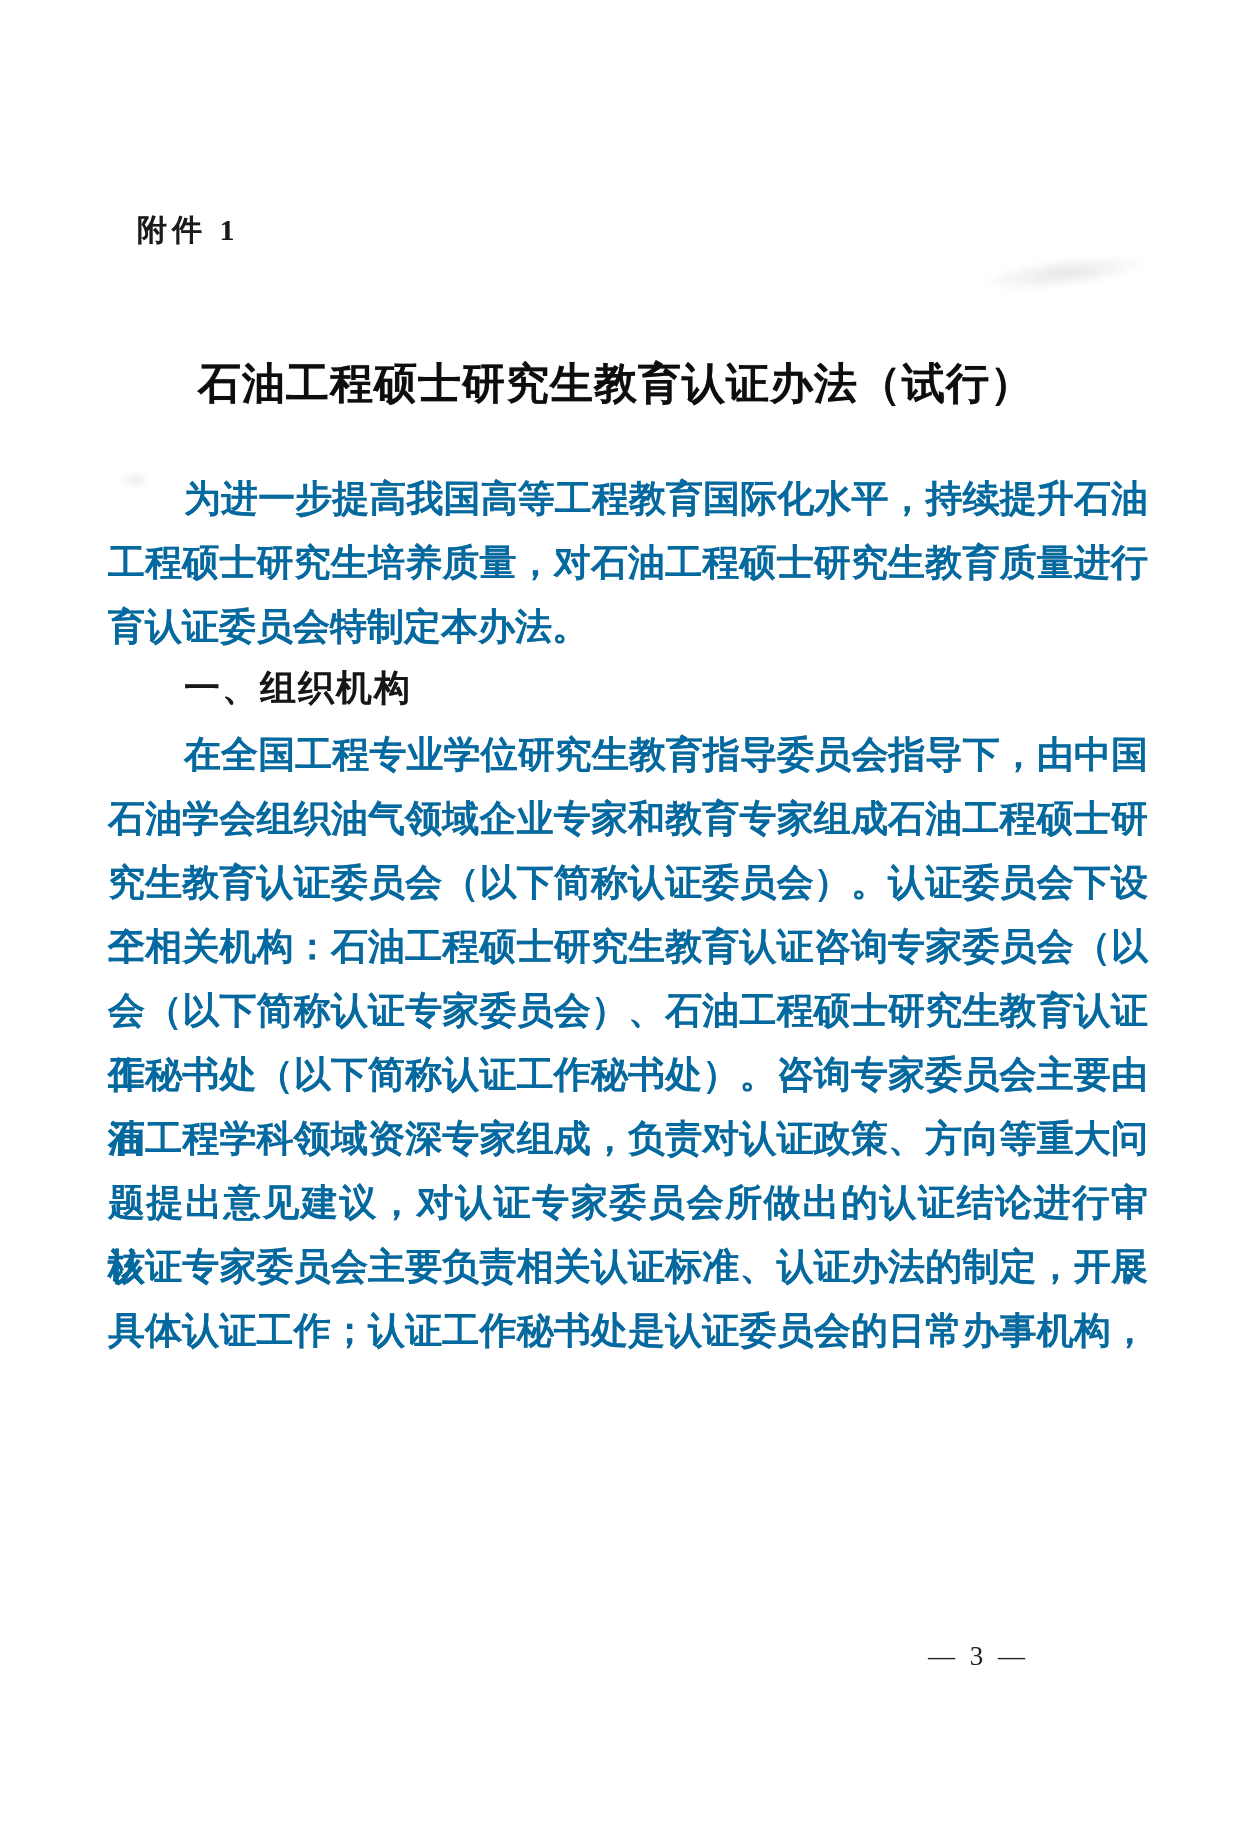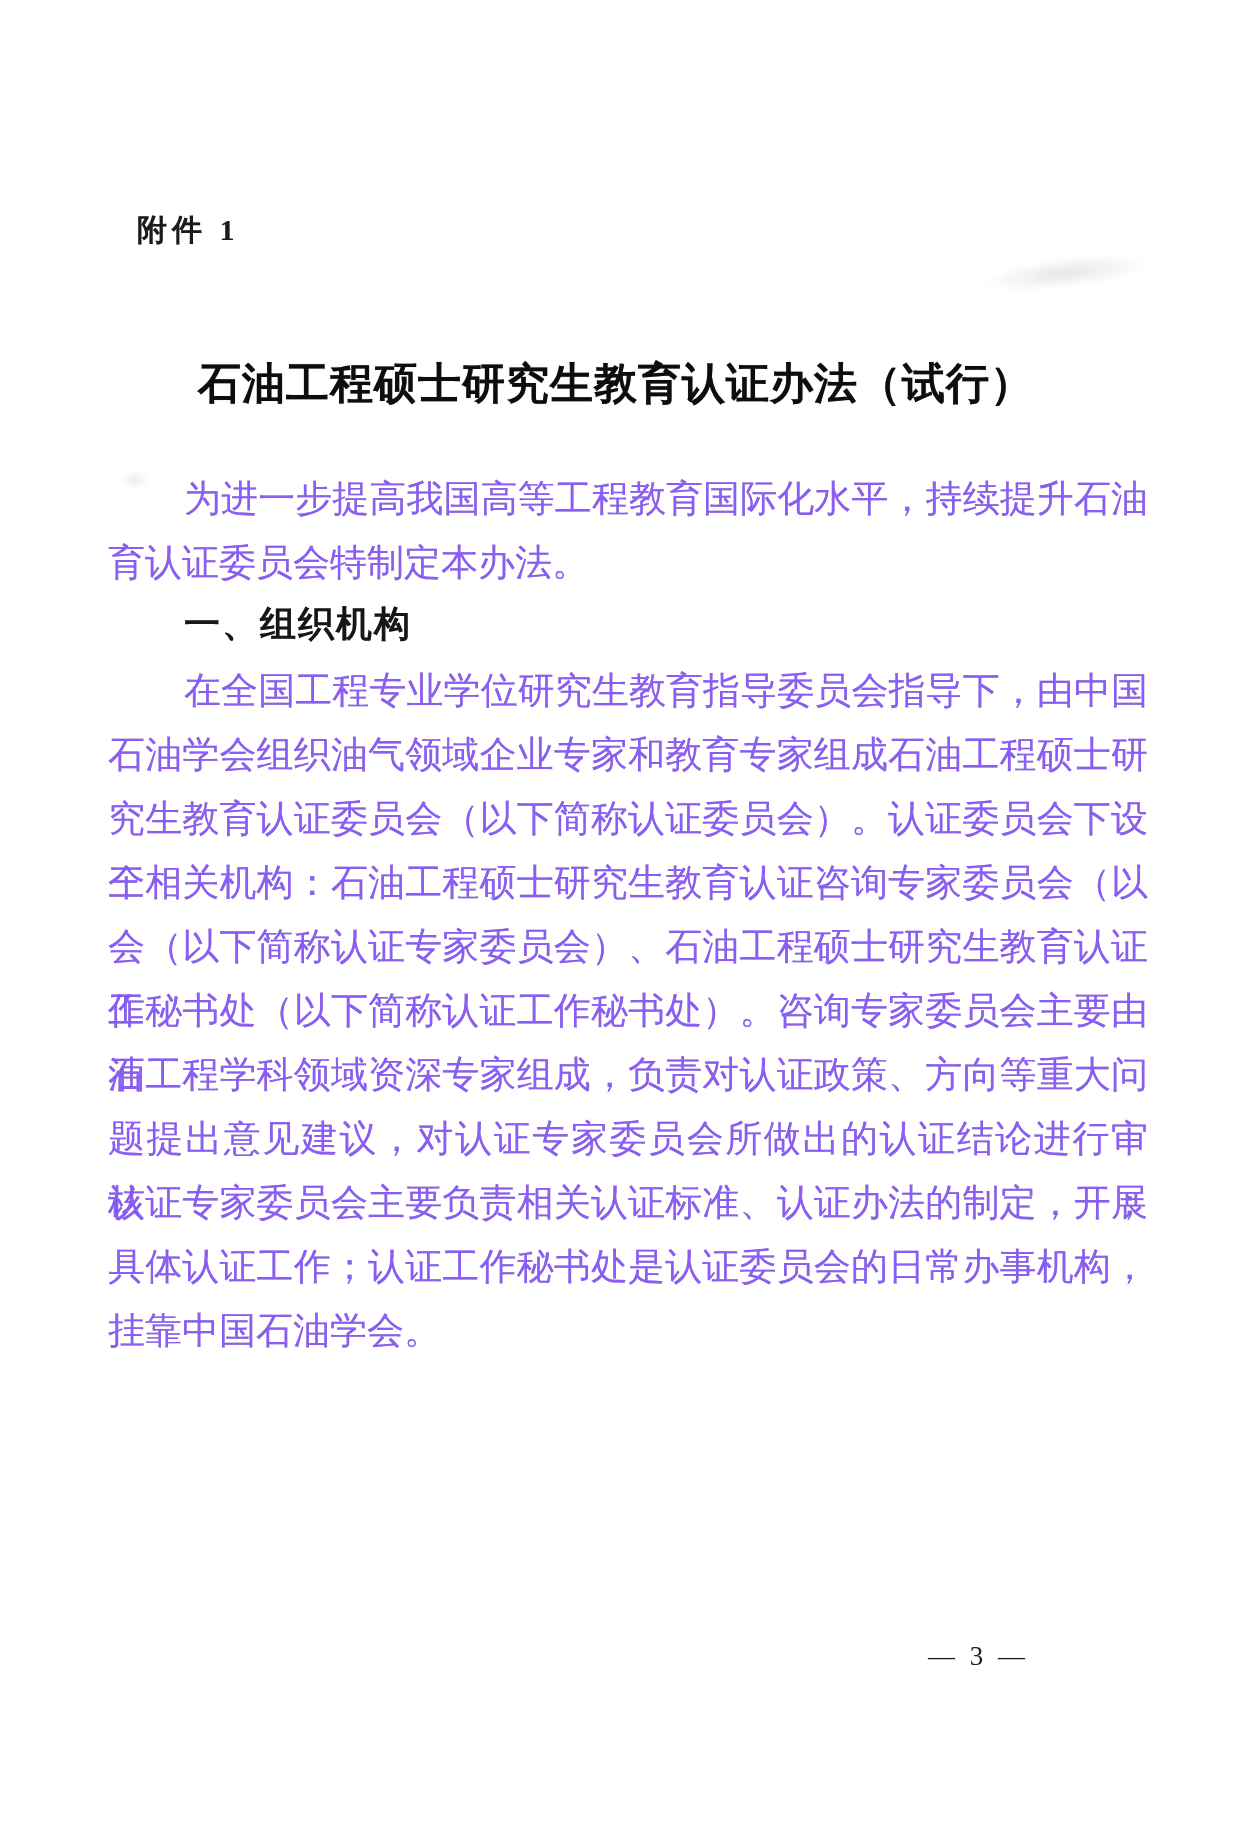--- a/index.html
+++ b/index.html
@@ -25,22 +25,23 @@
     letter-spacing:1px;
     text-shadow:0 0 0.7px rgba(0,0,0,0.55);
     white-space:nowrap;
   }
   .body-block {
     position:absolute; left:108px; top:467px; width:1040px;
   }
   .row {
     height:64px; line-height:64px;
     font-size:37px;
-    color:#8b5cf6;
+    color:#0369a1;
     text-shadow:0 0 0.5px rgba(0,0,0,0.3);
+    font-weight:bold;
   }
   .row.justify { text-align:justify; text-align-last:justify; }
   .row.indent { text-indent:76px; }
   .row.heading {
     font-family:Liberation Mono, monospace;
     font-weight:bold; font-size:36px; color:#161616;
     letter-spacing:2px;
   }
   .page-number {
     position:absolute; left:928px; top:1641px;
@@ -68,30 +69,30 @@
 
   <div class="scan-artifact smudge-1"></div>
   <div class="scan-artifact smudge-2"></div>
 
   <div class="attachment-label">附件 1</div>
 
   <h1 class="doc-title">石油工程硕士研究生教育认证办法（试行）</h1>
 
   <div class="body-block">
       <div class="row indent justify">为进一步提高我国高等工程教育国际化水平，持续提升石油</div>
+      <div class="row justify">工程硕士研究生培养质量，对石油工程硕士研究生教育质量进行</div>
       <div class="row">育认证委员会特制定本办法。</div>
       <div class="row heading indent">一、组织机构</div>
       <div class="row indent justify">在全国工程专业学位研究生教育指导委员会指导下，由中国</div>
       <div class="row justify">石油学会组织油气领域企业专家和教育专家组成石油工程硕士研</div>
       <div class="row justify">究生教育认证委员会（以下简称认证委员会）。认证委员会下设三</div>
       <div class="row justify">个相关机构：石油工程硕士研究生教育认证咨询专家委员会（以</div>
       <div class="row justify">会（以下简称认证专家委员会）、石油工程硕士研究生教育认证工</div>
       <div class="row justify">作秘书处（以下简称认证工作秘书处）。咨询专家委员会主要由石</div>
       <div class="row justify">油工程学科领域资深专家组成，负责对认证政策、方向等重大问</div>
       <div class="row justify">题提出意见建议，对认证专家委员会所做出的认证结论进行审核；</div>
       <div class="row justify">认证专家委员会主要负责相关认证标准、认证办法的制定，开展</div>
       <div class="row justify">具体认证工作；认证工作秘书处是认证委员会的日常办事机构，</div>
-      <div class="row">挂靠中国石油学会。</div>
     </div>
 
   <div class="page-number">— 3 —</div>
 
 </div>
 
 </body></html>

